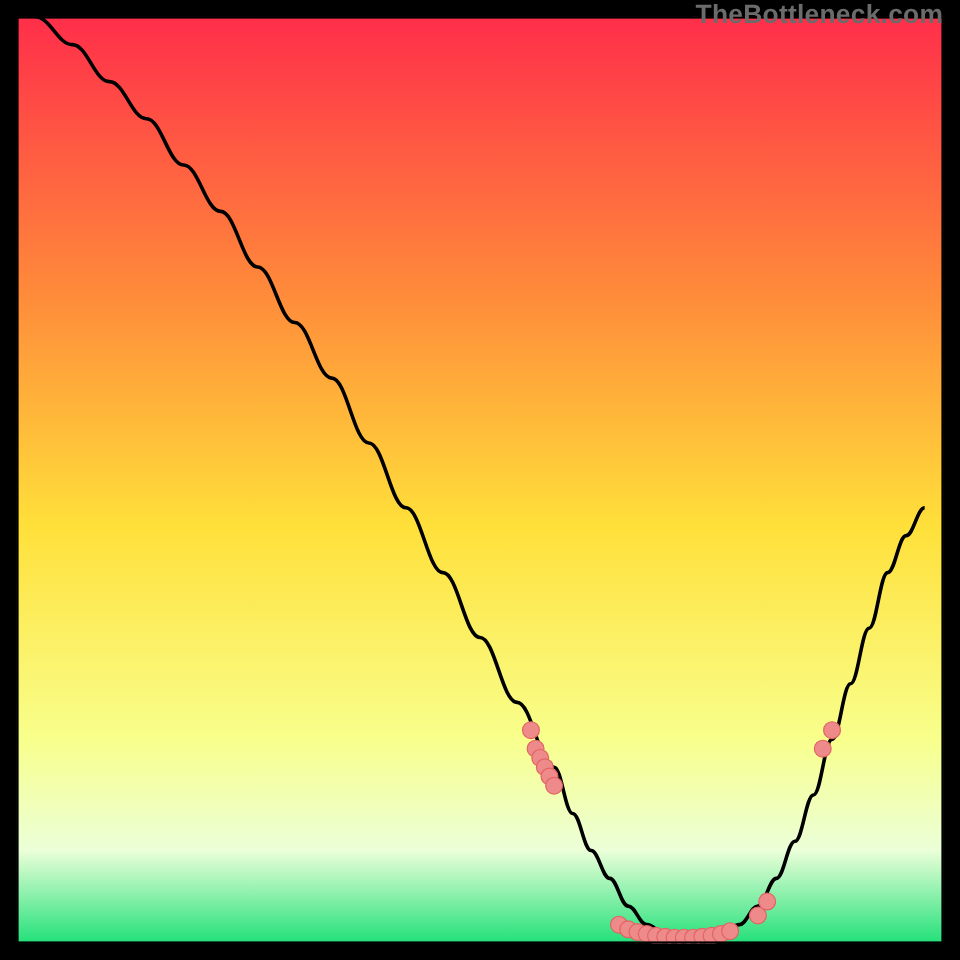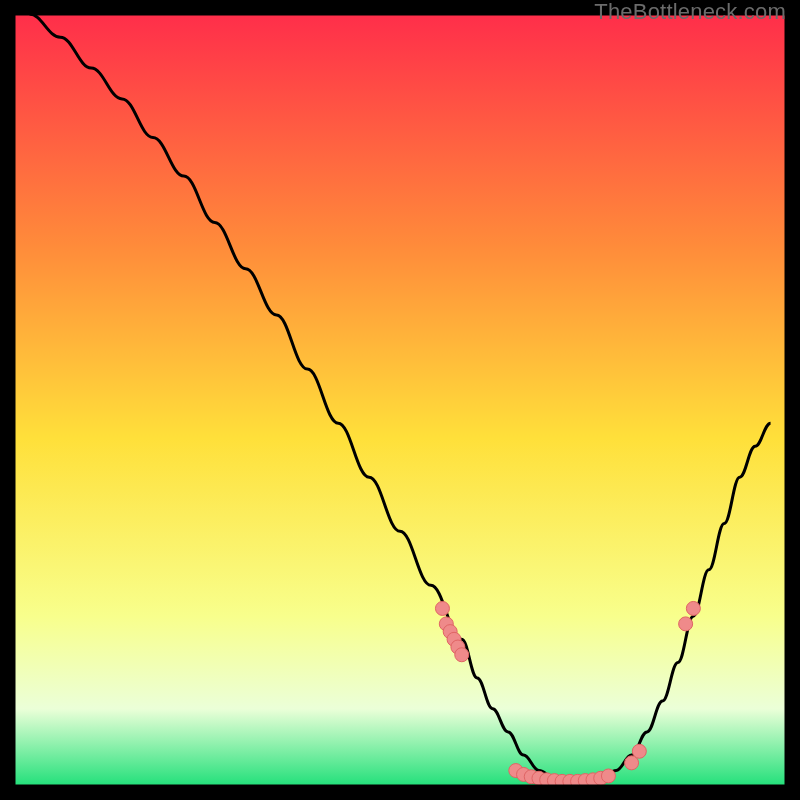--- a/index.html
+++ b/index.html
@@ -28,21 +28,21 @@
   }
   .watermark {
     position: absolute;
     top: 0;
     right: 14px;
     color: #6b6b6b;
     font-size: 22px;
     letter-spacing: 0.2px;
     line-height: 24px;
     padding-top: 0;
-    font-weight: 400;
+    font-weight: 700;
   }
 </style>
 </head>
 <body>
 
 <div class="frame">
   <svg class="plot" viewBox="0 0 772 772">
     <defs>
       <linearGradient id="bg-grad" x1="0" y1="0" x2="0" y2="1">
         <stop offset="0%" id="g0" stop-color="#ff2e4a"></stop>

